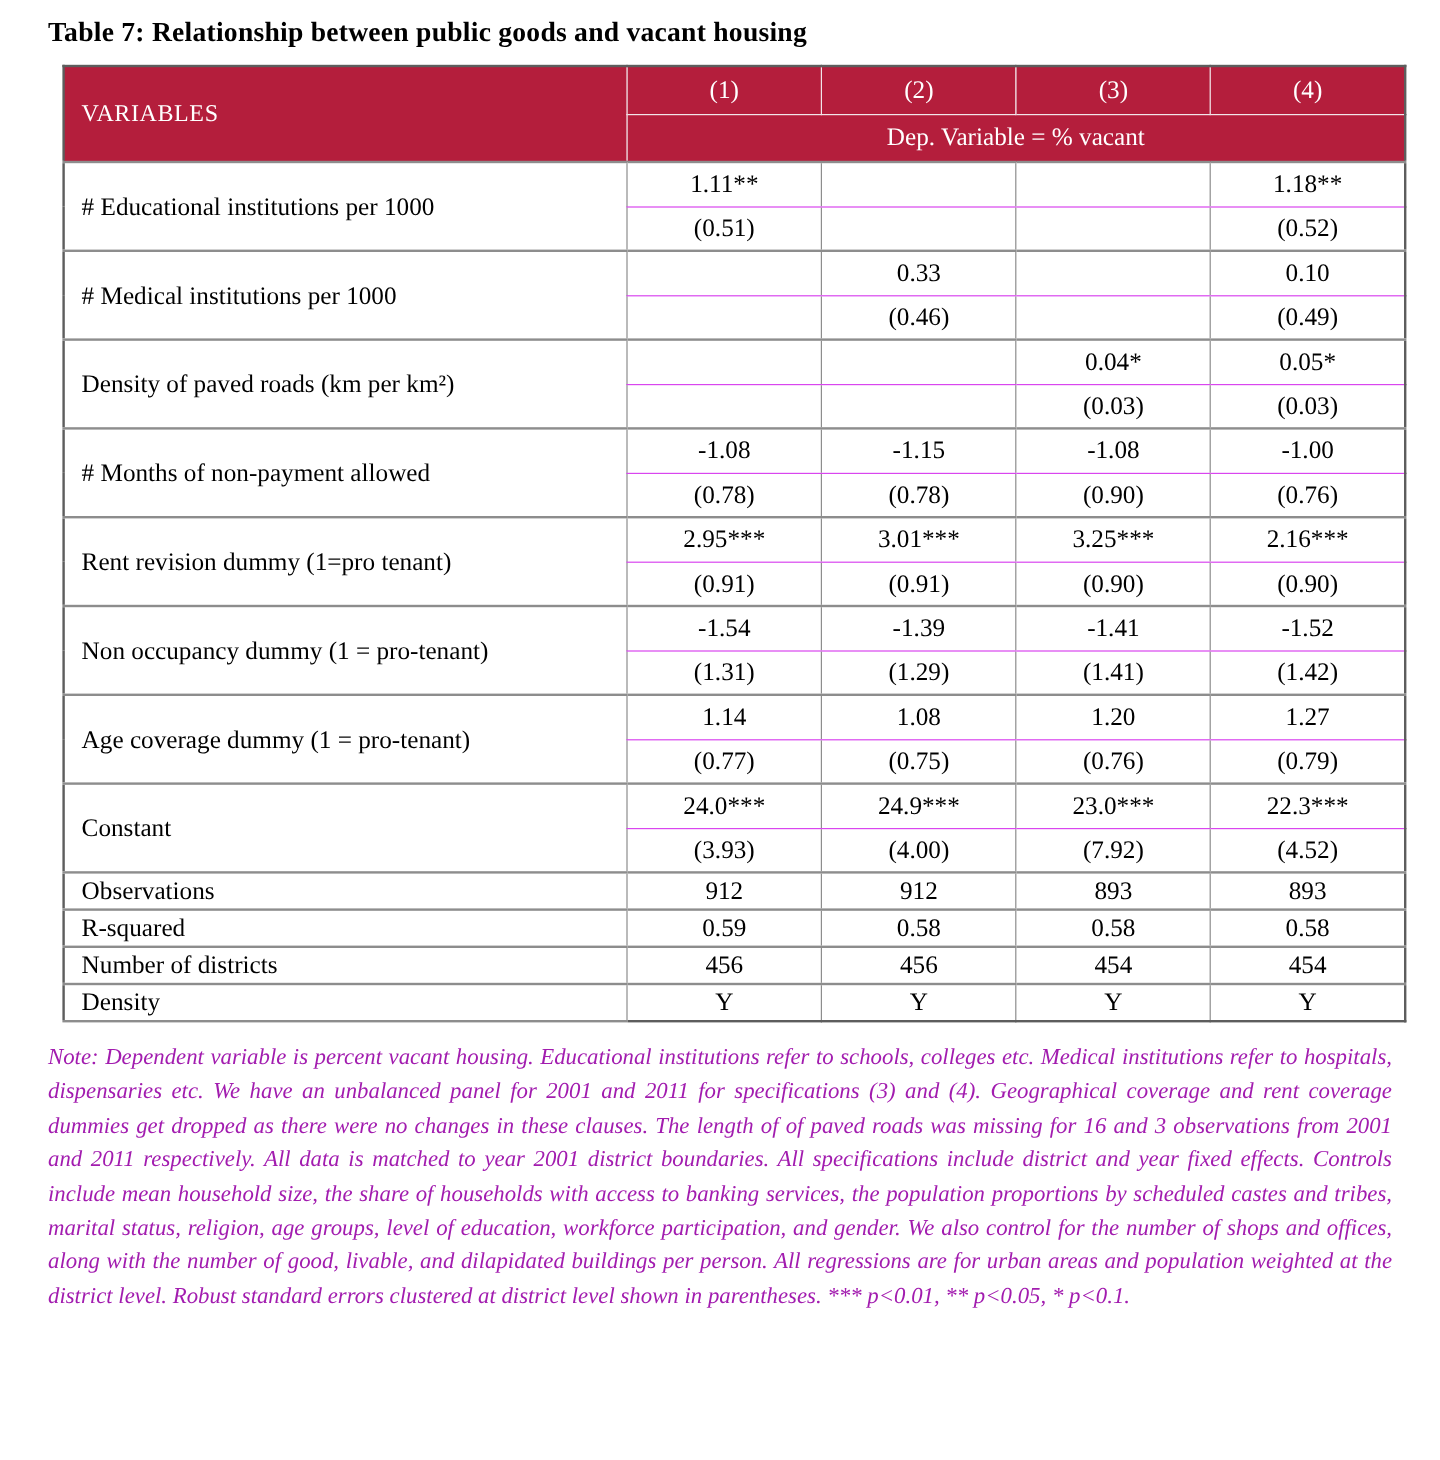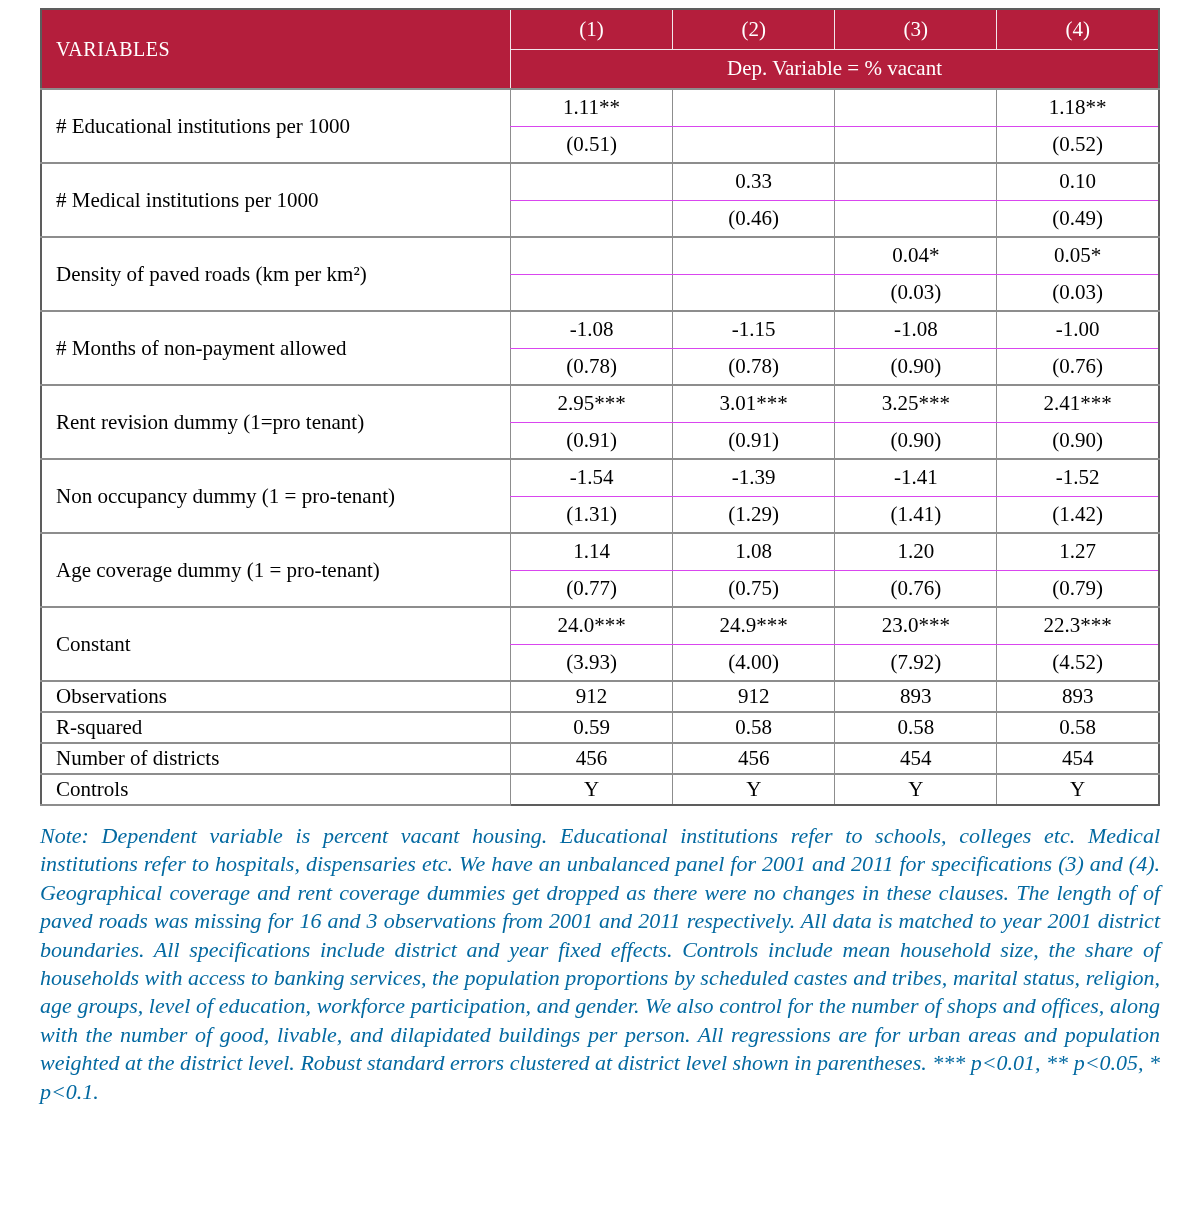--- a/index.html
+++ b/index.html
@@ -19,20 +19,21 @@
     font-size: 23px;
     font-weight: bold;
     margin: 6px 0 14px 0;
     letter-spacing: 0.2px;
   }
   table.regression {
     width: 1120px;
     border-collapse: collapse;
     table-layout: fixed;
     border: 2px solid #5d5d5d;
+    margin-left: 12px;
   }
   col.c-label { width: 42%; }
   col.c-val   { width: 14.5%; }
 
   thead th {
     background: #b41e3c;
     color: #ffffff;
     font-weight: normal;
     font-size: 21px;
     border: 1px solid #f2e6ea;
@@ -67,31 +68,32 @@
   tr.stat-row td { border-bottom: 2px solid #8d8d8d; }
   tr.se-row ~ tr .var-label { border-bottom: 2px solid #8d8d8d; }
   tbody td.var-label { border-bottom: 2px solid #8d8d8d; }
   tr.stat-row td { height: 23px; }
   tbody tr:last-child td { border-bottom: none; }
 
   .note {
     width: 1120px;
     margin: 16px 0 0 0;
     font-style: italic;
-    font-size: 22px;
+    font-size: 19px;
     line-height: 28.4px;
     text-align: justify;
-    color: #0369a1;
+    color: #a21caf;
   }
 </style>
 </head>
 <body>
 
 <div class="page">
 
+  <h1 class="title">Table 7: Relationship between public goods and vacant housing</h1>
 
   <table class="regression">
     <colgroup>
       <col class="c-label">
       <col class="c-val">
         <col class="c-val">
         <col class="c-val">
         <col class="c-val">
     </colgroup>
     <thead>
@@ -157,21 +159,21 @@
           <td class="val">(0.78)</td>
           <td class="val">(0.78)</td>
           <td class="val">(0.90)</td>
           <td class="val">(0.76)</td>
         </tr>
         <tr class="coef-row">
           <td class="var-label" rowspan="2">Rent revision dummy (1=pro tenant)</td>
           <td class="val">2.95***</td>
           <td class="val">3.01***</td>
           <td class="val">3.25***</td>
-          <td class="val">2.41***</td>
+          <td class="val">2.16***</td>
         </tr>
         <tr class="se-row">
           <td class="val">(0.91)</td>
           <td class="val">(0.91)</td>
           <td class="val">(0.90)</td>
           <td class="val">(0.90)</td>
         </tr>
         <tr class="coef-row">
           <td class="var-label" rowspan="2">Non occupancy dummy (1 = pro-tenant)</td>
           <td class="val">-1.54</td>
@@ -226,21 +228,21 @@
           <td class="val">0.58</td>
         </tr>
         <tr class="stat-row">
           <td class="var-label">Number of districts</td>
           <td class="val">456</td>
           <td class="val">456</td>
           <td class="val">454</td>
           <td class="val">454</td>
         </tr>
         <tr class="stat-row">
-          <td class="var-label">Controls</td>
+          <td class="var-label">Density</td>
           <td class="val">Y</td>
           <td class="val">Y</td>
           <td class="val">Y</td>
           <td class="val">Y</td>
         </tr>
       </tbody>
   </table>
 
   <p class="note">Note: Dependent variable is percent vacant housing. Educational institutions refer to schools, colleges etc. Medical institutions refer to hospitals, dispensaries etc. We have an unbalanced panel for 2001 and 2011 for specifications (3) and (4). Geographical coverage and rent coverage dummies get dropped as there were no changes in these clauses. The length of of paved roads was missing for 16 and 3 observations from 2001 and 2011 respectively. All data is matched to year 2001 district boundaries. All specifications include district and year fixed effects. Controls include mean household size, the share of households with access to banking services, the population proportions by scheduled castes and tribes, marital status, religion, age groups, level of education, workforce participation, and gender. We also control for the number of shops and offices, along with the number of good, livable, and dilapidated buildings per person. All regressions are for urban areas and population weighted at the district level. Robust standard errors clustered at district level shown in parentheses. *** p&lt;0.01, ** p&lt;0.05, * p&lt;0.1.</p>
 

